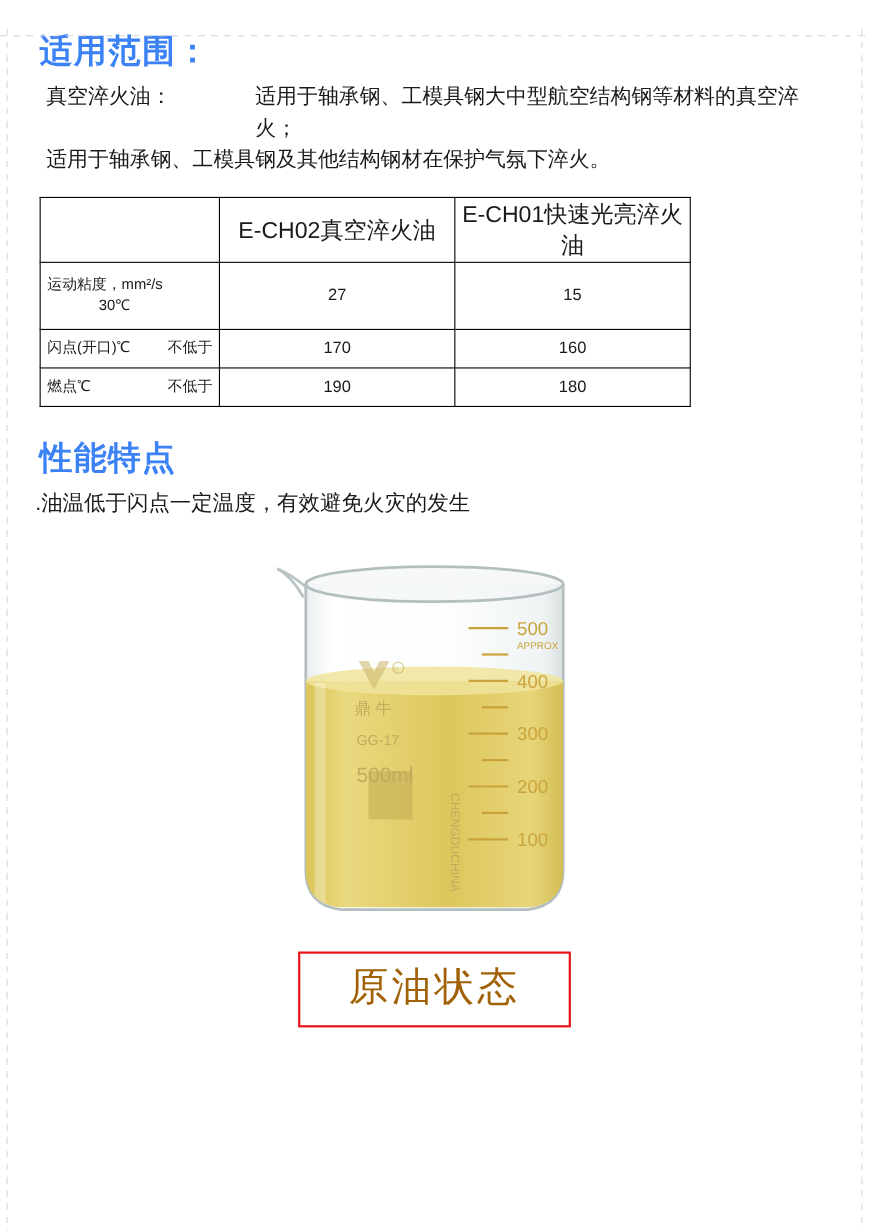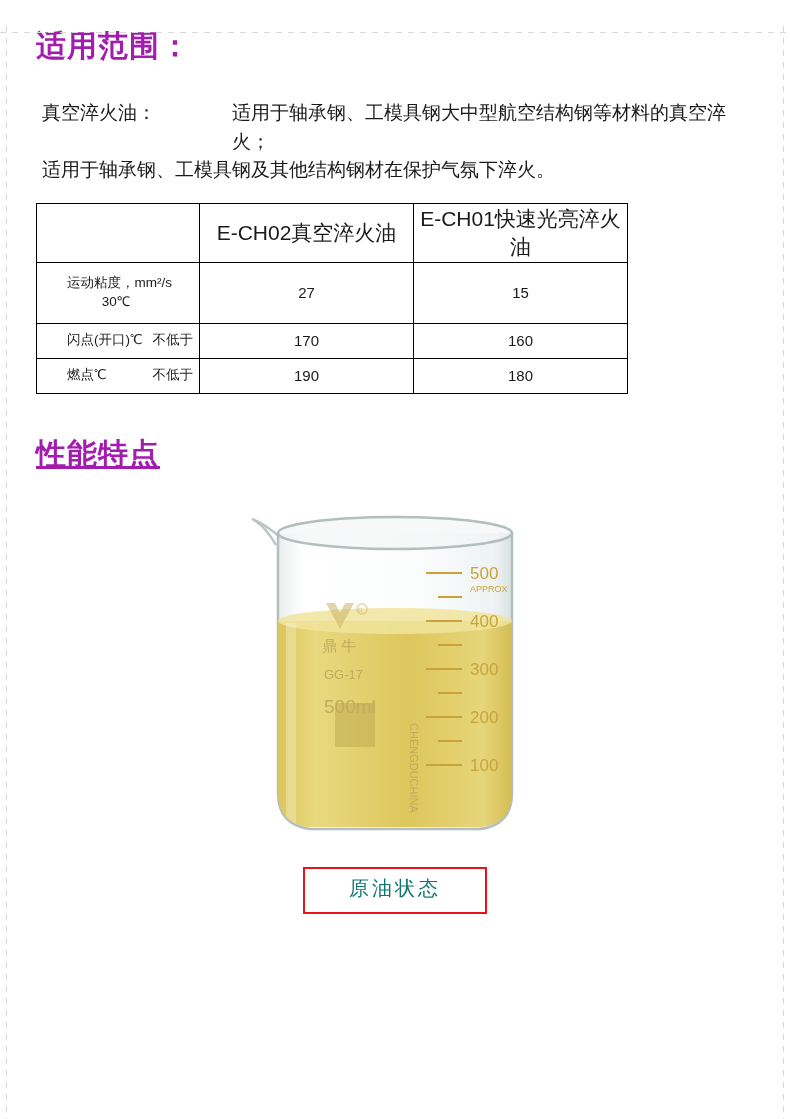--- a/index.html
+++ b/index.html
@@ -18,37 +18,36 @@
   .page {
     width: 790px;
     height: 1119px;
     position: relative;
     box-sizing: border-box;
     padding: 0 28px;
   }
 
   
   .heading-red {
-    color: #a21caf;
+    color: #3b82f6;
     font-weight: bold;
     letter-spacing: 1px;
   }
   #scope-heading {
     font-size: 30px;
     margin: 26px 0 0 8px;
   }
   #features-heading {
     font-size: 30px;
-    margin: 40px 0 6px 8px;
-    text-decoration: underline;
+    margin: 26px 0 6px 8px;
   }
 
   
   .scope-block {
-    margin: 32px 0 0 14px;
+    margin: 8px 0 0 14px;
     font-size: 19px;
     line-height: 1.5;
   }
   .scope-row {
     display: flex;
     align-items: flex-start;
   }
   .scope-label {
     white-space: nowrap;
     flex: 0 0 auto;
@@ -84,21 +83,20 @@
   }
   .spec-table tbody td.prop {
     text-align: left;
     font-size: 13.5px;
     padding: 0 6px;
     line-height: 1.35;
   }
   .prop-inner {
     display: flex;
     justify-content: space-between;
-    margin-left: 24px;
   }
   .prop-inner.two-line {
     display: block;
   }
   .prop-inner.two-line .l2 {
     display: block;
     text-align: center;
     padding-right: 28px;
   }
   tr.tall td { height: 58px; }
@@ -122,23 +120,23 @@
 
   
   .caption-wrap {
     display: flex;
     justify-content: center;
     margin-top: 14px;
   }
   .caption-box {
     border: 2px solid #e8131a;
     padding: 6px 44px 10px 44px;
-    font-size: 20px;
+    font-size: 36px;
     letter-spacing: 3px;
-    color: #0f766e;
+    color: #a16207;
   }
 
   
   .edge {
     position: absolute;
     background: repeating-linear-gradient(to bottom, #d8d8d8 0 6px, transparent 6px 12px);
     width: 1px;
     top: 0;
     bottom: 0;
   }
@@ -211,20 +209,21 @@
         </td>
         <td>190</td>
         <td>180</td>
       </tr>
     </tbody>
   </table>
 
   <h1 class="heading-red" id="features-heading">性能特点</h1>
 
   <div class="features">
+    <p>.油温低于闪点一定温度，有效避免火灾的发生</p>
   </div>
 
   <div class="beaker-wrap">
     <svg width="330" height="360" viewBox="0 0 330 360">
       <defs>
         <linearGradient id="oilGrad" x1="0" y1="0" x2="1" y2="0">
           <stop offset="0%" stop-color="#d8c152"></stop>
           <stop offset="18%" stop-color="#e9d97f"></stop>
           <stop offset="55%" stop-color="#ddc65c"></stop>
           <stop offset="85%" stop-color="#e7d57a"></stop>

